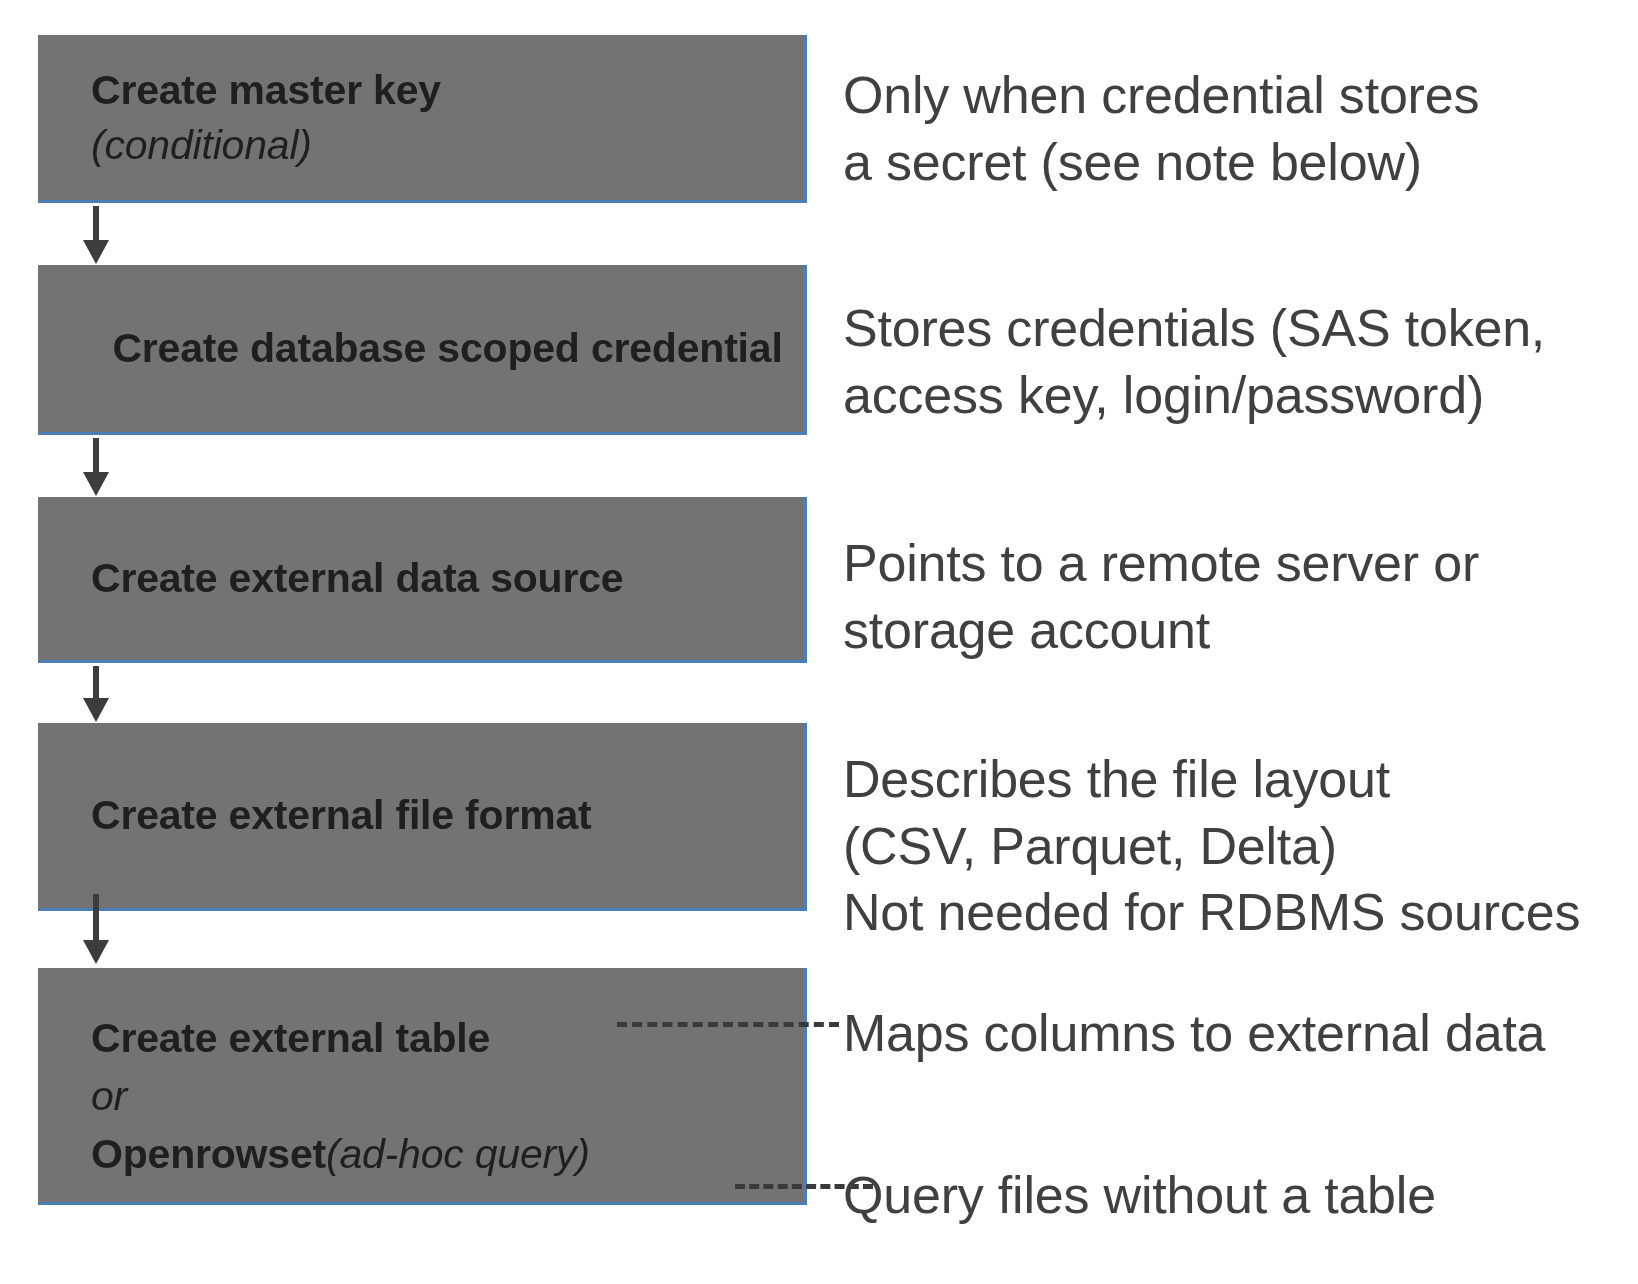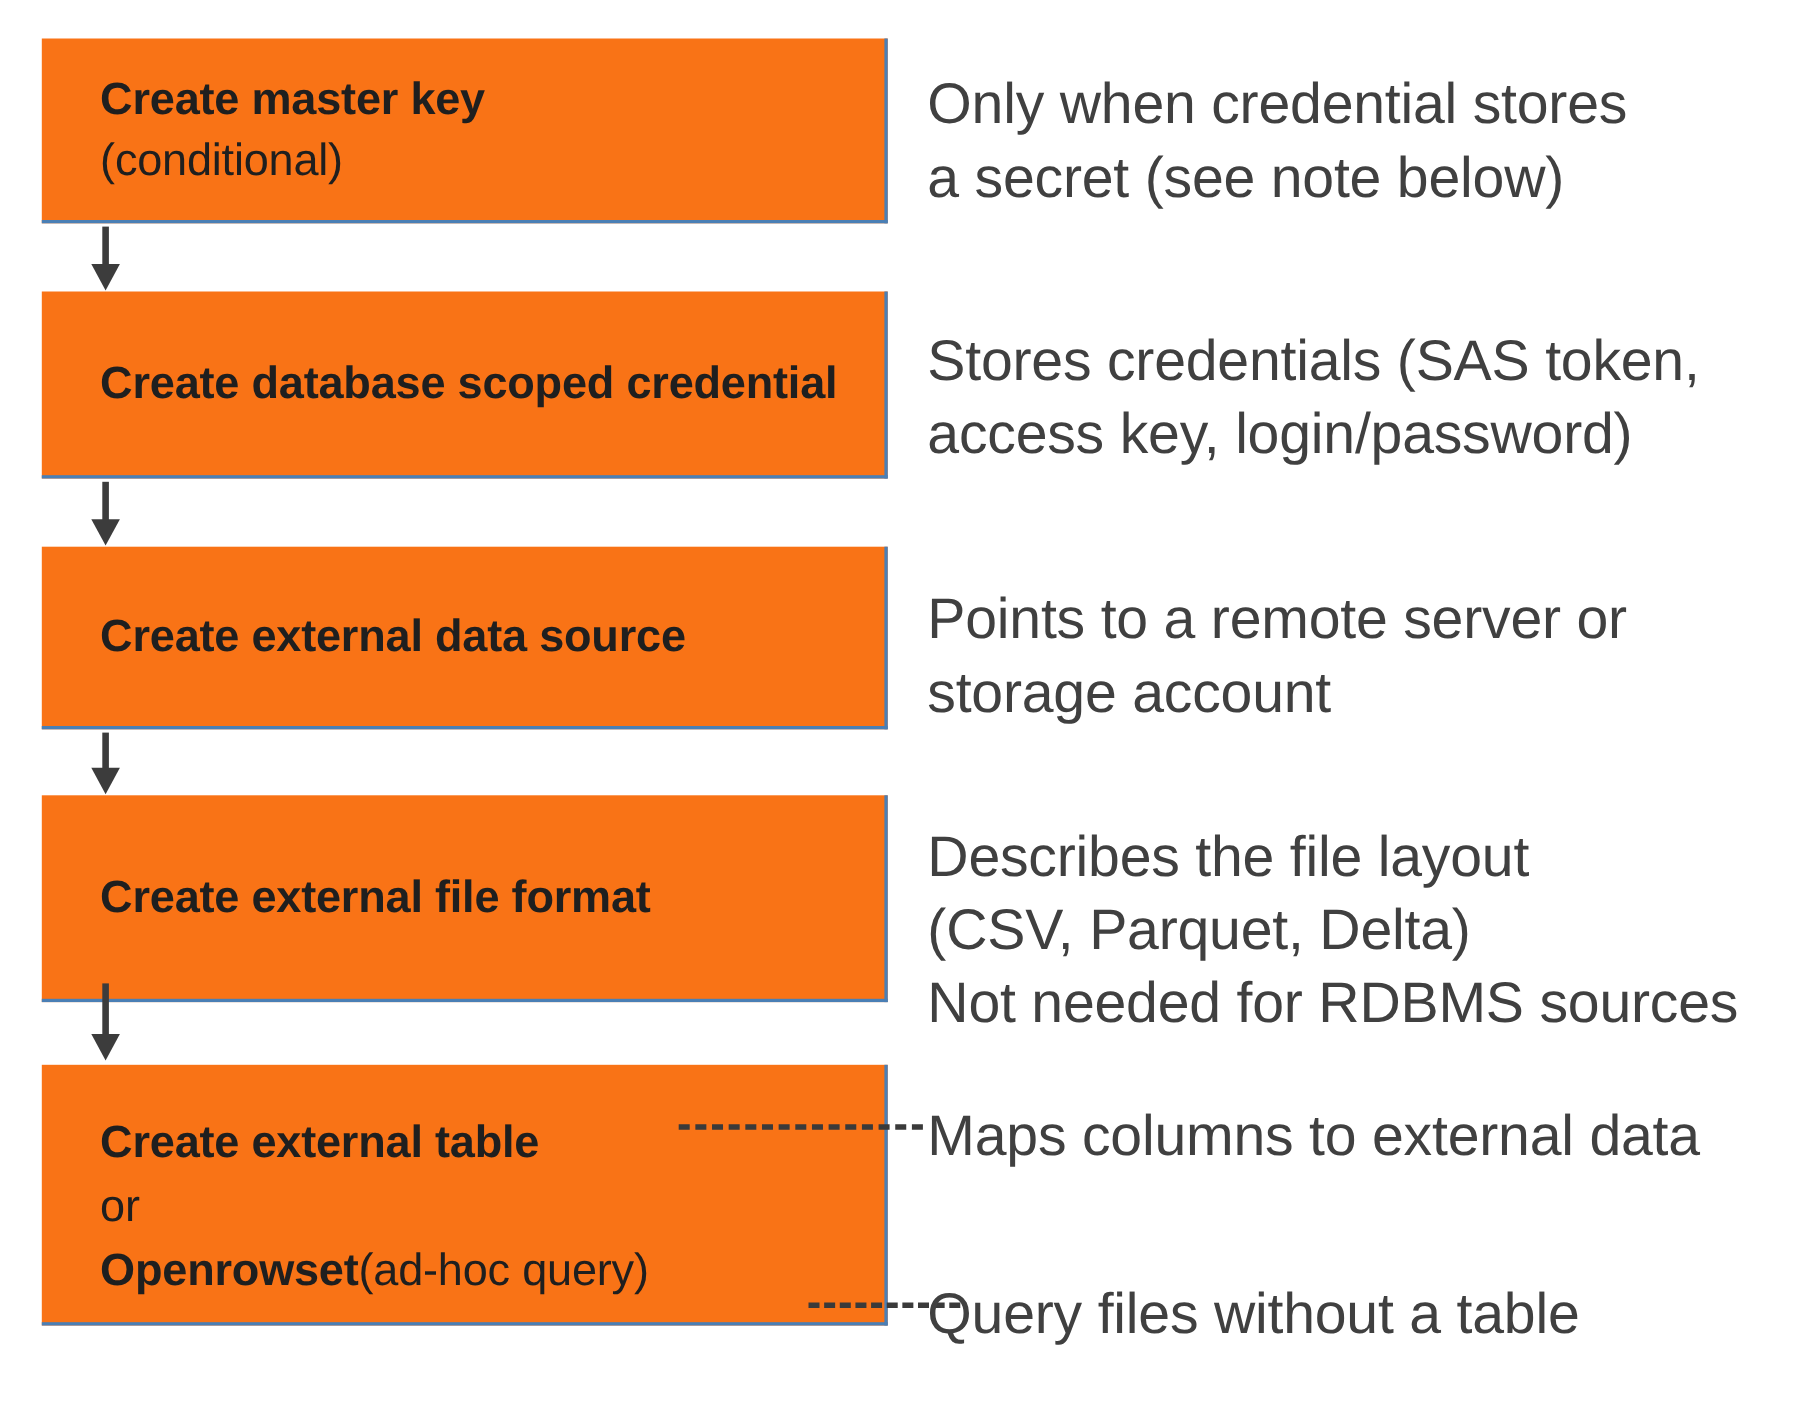--- a/index.html
+++ b/index.html
@@ -13,40 +13,40 @@
     position: relative;
     width: 1638px; height: 1284px;
     background: #ffffff;
   }
 
   
   .step-box {
     position: absolute;
     left: 38px;
     width: 769px;
-    background: #f97316;
+    background: #737373;
     border-right: 3px solid #4a7fb5;
     border-bottom: 3px solid #4a7fb5;
     display: flex;
     flex-direction: column;
     justify-content: center;
   }
   .step-text {
     padding-left: 53px;
     color: #1f1f1f;
     font-size: 41px;
     line-height: 1.32;
     letter-spacing: -0.2px;
   }
   .step-title { font-weight: bold; }
-  .step-sub   { font-weight: normal; }
+  .step-sub   { font-weight: normal; font-style: italic; }
 
   
   #box-1 { top: 35px;  height: 168px; }
-  #box-2 { top: 265px; height: 170px; }
+  #box-2 { top: 265px; height: 170px; text-align: center; }
   #box-3 { top: 497px; height: 166px; }
   #box-4 { top: 723px; height: 188px; }
   #box-5 { top: 968px; height: 237px; }
 
   #box-3 .step-text { line-height: 1.2; }
 
   
   #box-5 .step-text {
     display: flex;
     flex-direction: column;

